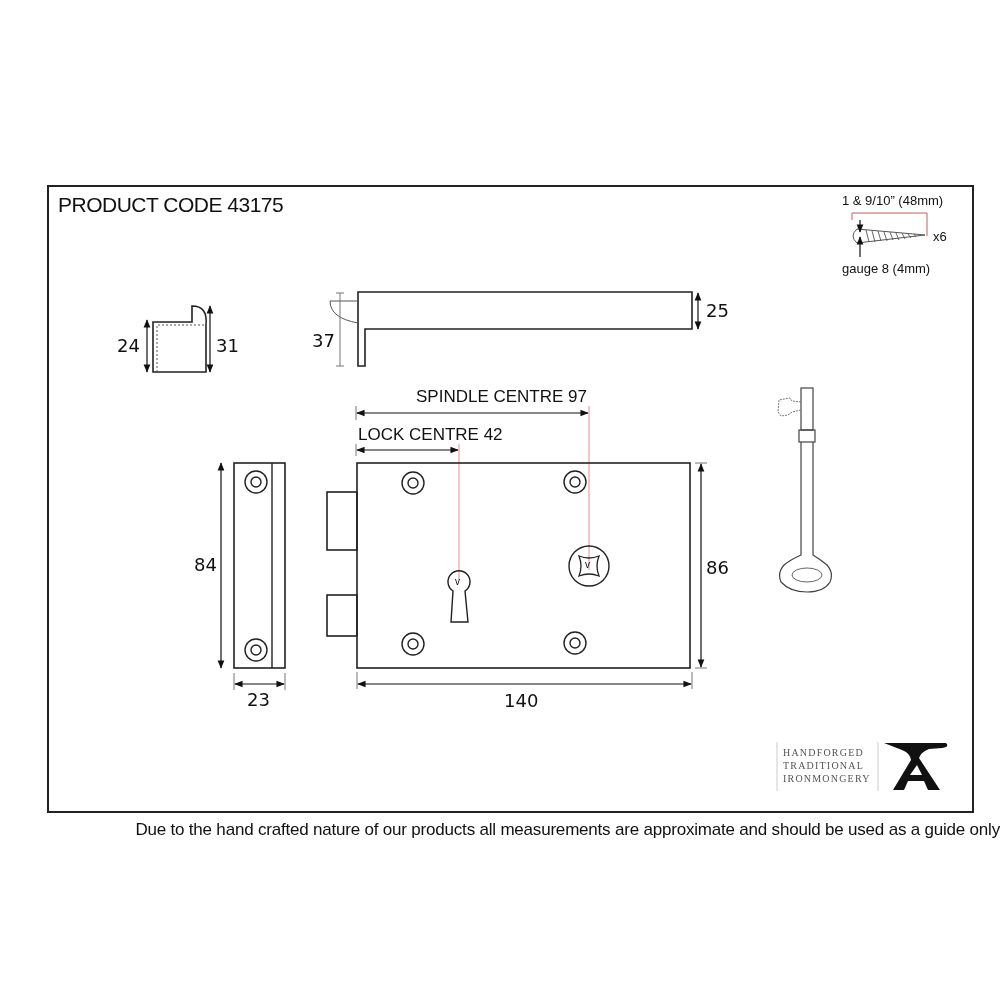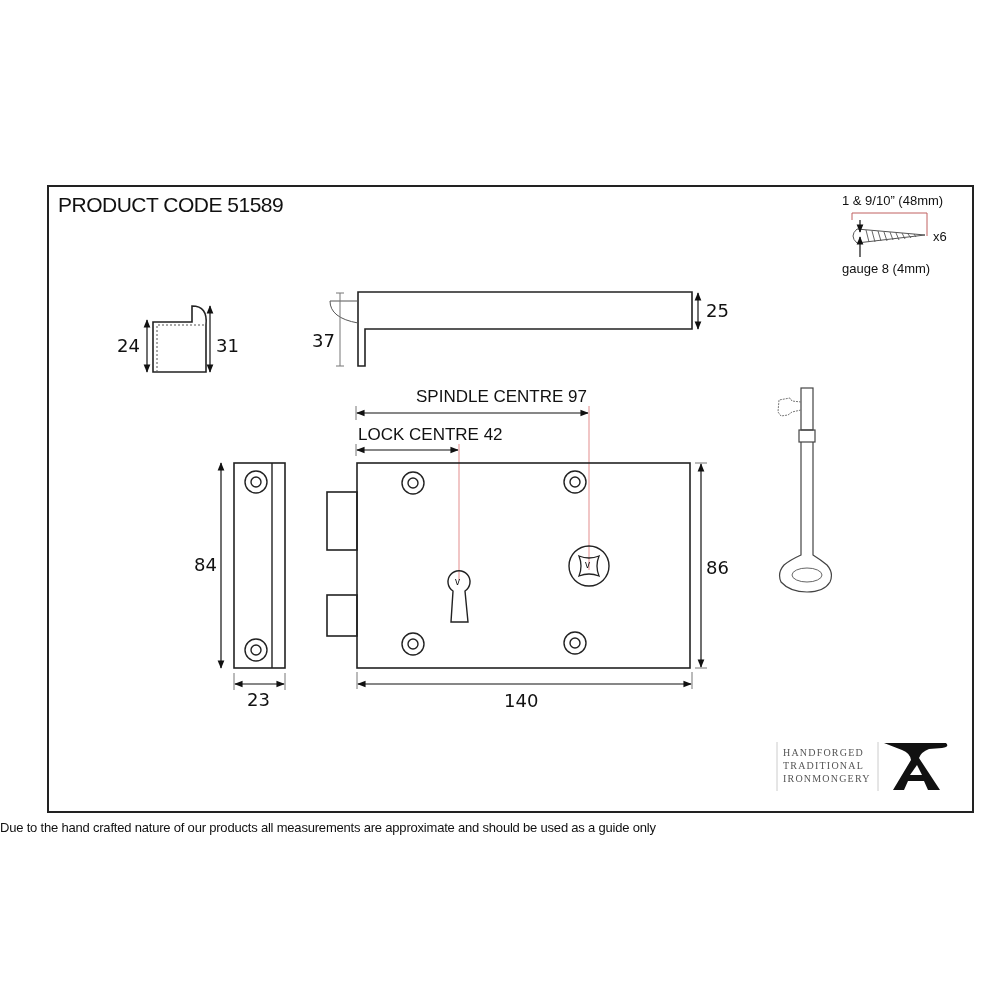--- a/index.html
+++ b/index.html
@@ -1,31 +1,31 @@
 <!DOCTYPE html>
 <html><head>
 <meta charset="utf-8">
 <style>
   html, body { margin: 0; padding: 0; background: #ffffff; }
   body { width: 1000px; height: 1000px; position: relative; overflow: hidden; font-family: "DejaVu Sans", sans-serif; }
   .frame { position: absolute; left: 47px; top: 185px; width: 927px; height: 628px; border: 2px solid #222; box-sizing: border-box; background: #fff; }
   .product-code { position: absolute; left: 58px; top: 193px; font-family: "Liberation Sans", sans-serif; font-size: 21px; color: #111; letter-spacing: -0.5px; }
-  .disclaimer { position: absolute; left: 0; width: 1000px; top: 820px; text-align: left; font-family: "Liberation Sans", sans-serif; font-size: 13px; color: #111; letter-spacing: -0.2px; }
+  .disclaimer { position: absolute; left: 0; width: 1000px; top: 820px; text-align: right; font-family: "Liberation Sans", sans-serif; font-size: 17px; color: #111; letter-spacing: -0.2px; }
   svg.drawing { position: absolute; left: 0; top: 0; }
   .dimtext { font-family: "DejaVu Sans", sans-serif; font-size: 18px; fill: #111; }
   .lbltext { font-family: "Liberation Sans", sans-serif; font-size: 17px; fill: #111; }
   .smalltext { font-family: "Liberation Sans", sans-serif; font-size: 13px; fill: #111; }
   .logotext { font-family: "Liberation Serif", serif; font-size: 10px; fill: #555; letter-spacing: 1.2px; }
 </style>
 </head>
 <body>
 
 <div class="frame"></div>
 
-<div class="product-code">PRODUCT CODE 51589</div>
+<div class="product-code">PRODUCT CODE 43175</div>
 
 <svg class="drawing" width="1000" height="1000" viewBox="0 0 1000 1000">
   <defs>
     <marker id="arr" viewBox="0 0 10 10" refX="9" refY="5" markerWidth="7" markerHeight="7" orient="auto-start-reverse">
       <path d="M0,1 L10,5 L0,9 z" fill="#111"></path>
     </marker>
   </defs>
 
   <g>
     <text class="smalltext" x="842" y="205">1 &amp; 9/10” (48mm)</text>

